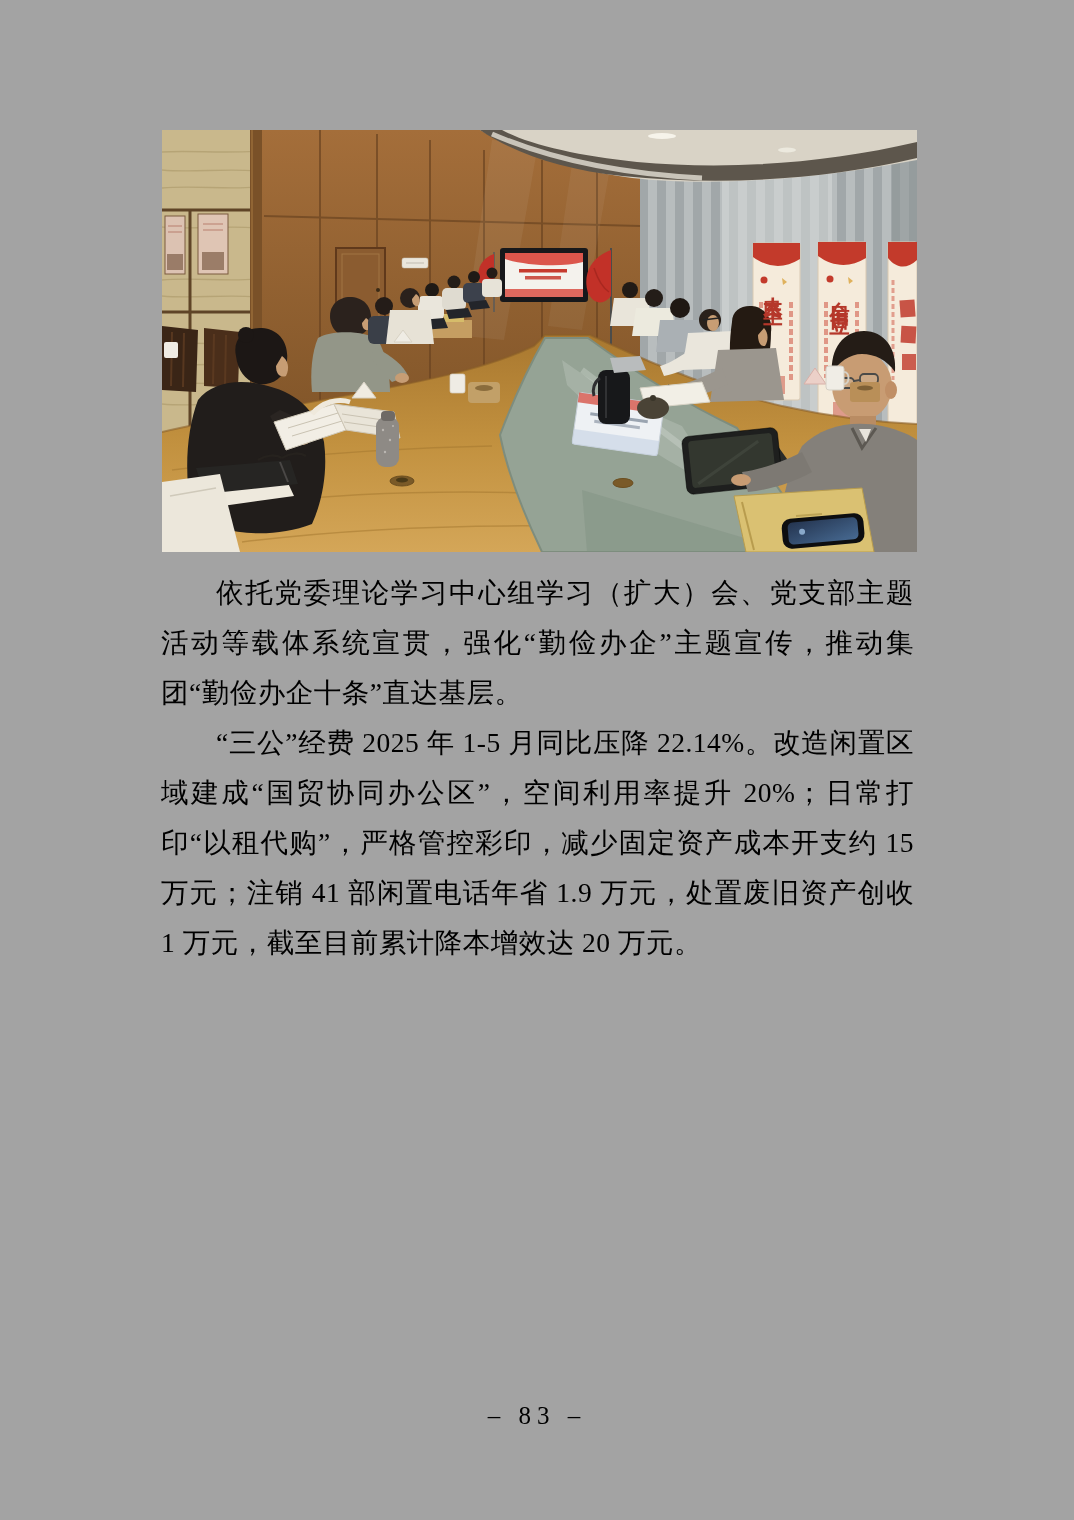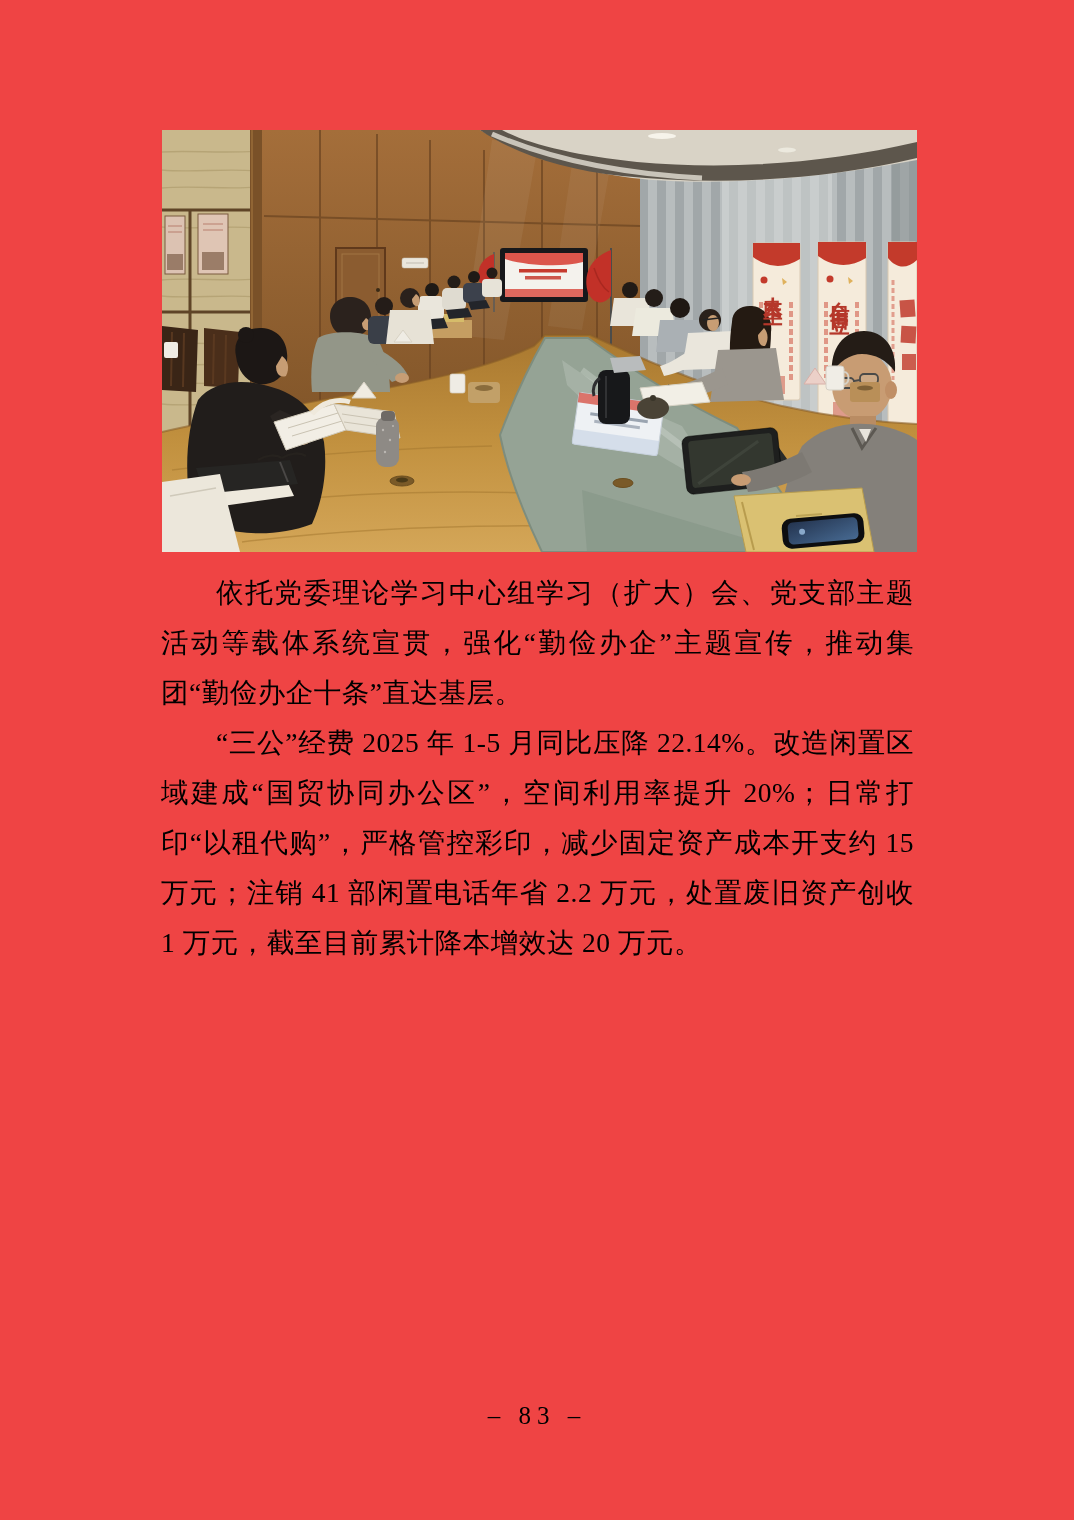--- a/index.html
+++ b/index.html
@@ -1,20 +1,20 @@
 <!DOCTYPE html>
 <html><head>
 <meta charset="utf-8">
 <style>
   html,body{margin:0;padding:0;}
   body{
     width:1074px;height:1520px;background:#ffffff;position:relative;
     font-family:"Liberation Serif","DejaVu Serif",serif;color:#000;
   }
-  .page{position:absolute;inset:0;background:#ef4444;overflow:hidden;}
+  .page{position:absolute;inset:0;background:#a3a3a3;overflow:hidden;}
 
   
   .photo{
     position:absolute;left:162px;top:130px;width:755px;height:422px;
     margin:0;overflow:hidden;background:#c9b88c;
   }
   .photo svg{display:block;width:755px;height:422px;}
   .banner-label{
     position:absolute;
     writing-mode:vertical-rl;text-orientation:upright;
@@ -394,18 +394,18 @@
       </g>
       <ellipse cx="461" cy="353" rx="10" ry="4.5" fill="#7a5a28" stroke="#6b4e20"></ellipse>
     </svg>
 
     <div class="banner-label b1">人民至上</div>
     <div class="banner-label b2">自信自立</div>
   </figure>
 
   <div class="body-text">
     <p>依托党委理论学习中心组学习（扩大）会、党支部主题活动等载体系统宣贯，强化“勤俭办企”主题宣传，推动集团“勤俭办企十条”直达基层。</p>
-    <p>“三公”经费 2025 年 1-5 月同比压降 22.14%。改造闲置区域建成“国贸协同办公区”，空间利用率提升 20%；日常打印“以租代购”，严格管控彩印，减少固定资产成本开支约 15 万元；注销 41 部闲置电话年省 2.2 万元，处置废旧资产创收 1 万元，截至目前累计降本增效达 20 万元。</p>
+    <p>“三公”经费 2025 年 1-5 月同比压降 22.14%。改造闲置区域建成“国贸协同办公区”，空间利用率提升 20%；日常打印“以租代购”，严格管控彩印，减少固定资产成本开支约 15 万元；注销 41 部闲置电话年省 1.9 万元，处置废旧资产创收 1 万元，截至目前累计降本增效达 20 万元。</p>
   </div>
 
   <div class="page-number">– 83 –</div>
 
 </div>
 
 </body></html>

